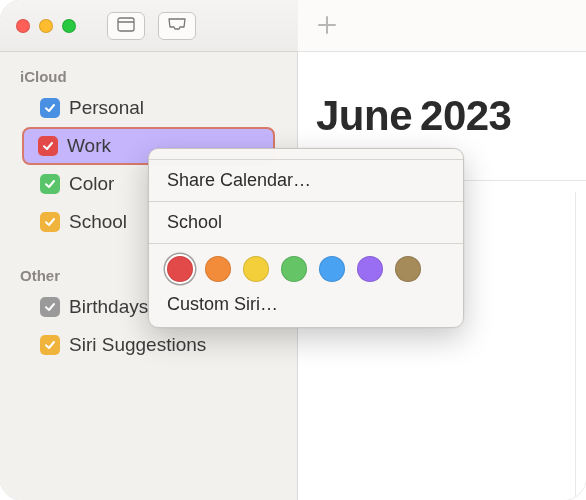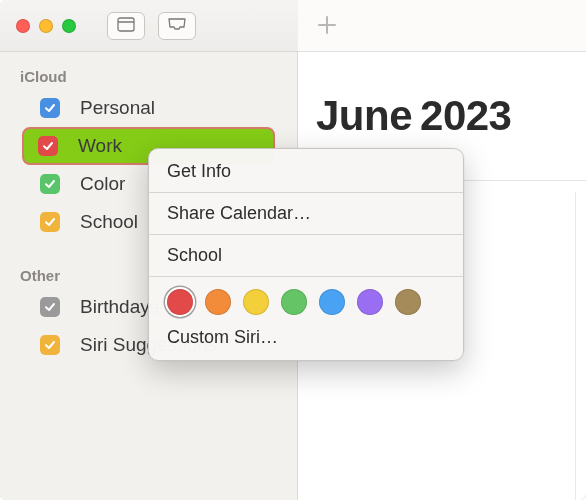--- a/index.html
+++ b/index.html
@@ -10,21 +10,21 @@
     height: 500px;
     overflow: hidden;
     position: relative;
   }
   .window {
     width: 586px;
     height: 500px;
     display: flex;
     flex-direction: column;
     background: #fff;
-    border-radius: 8px;
+    border-radius: 23px;
     overflow: hidden;
     box-shadow: 0 0 0 1px rgba(0,0,0,0.08);
   }
   .titlebar {
     height: 52px;
     background: linear-gradient(#f6f4f2, #eeecea);
     display: flex;
     align-items: center;
     padding: 0 16px;
     gap: 9px;
@@ -65,24 +65,24 @@
     color: #8a8784;
     padding: 8px 20px 4px 20px;
   }
   .cal-item {
     display: flex;
     align-items: center;
     height: 38px;
     padding: 0 18px 0 40px;
     font-size: 19px;
     color: #3b3b3b;
-    gap: 20px;
+    gap: 9px;
   }
   .cal-item.selected {
-    background: #84cc16;
+    background: #c4b5fd;
     border: 2px solid #d67a6a;
     border-radius: 8px;
     margin: 0 22px;
     padding: 0 12px 0 14px;
     height: 38px;
   }
   .checkbox {
     width: 20px; height: 20px;
     border-radius: 5px;
     display: flex; align-items: center; justify-content: center;
@@ -288,23 +288,20 @@
         </div>
         <div class="divider-h"></div>
       </div>
       <div class="right-vline"></div>
     </div>
 
   </div>
 </div>
 
 <div class="context-menu">
-  <div class="menu-item">
-    <span>Get Info</span>
-  </div>
   <div class="menu-sep"></div>
   <div class="menu-item">
     <span>Share Calendar…</span>
   </div>
   <div class="menu-sep"></div>
   <div class="menu-item">
     <span>School</span>
   </div>
   <div class="menu-sep"></div>
   <div class="color-row" id="color-row">

